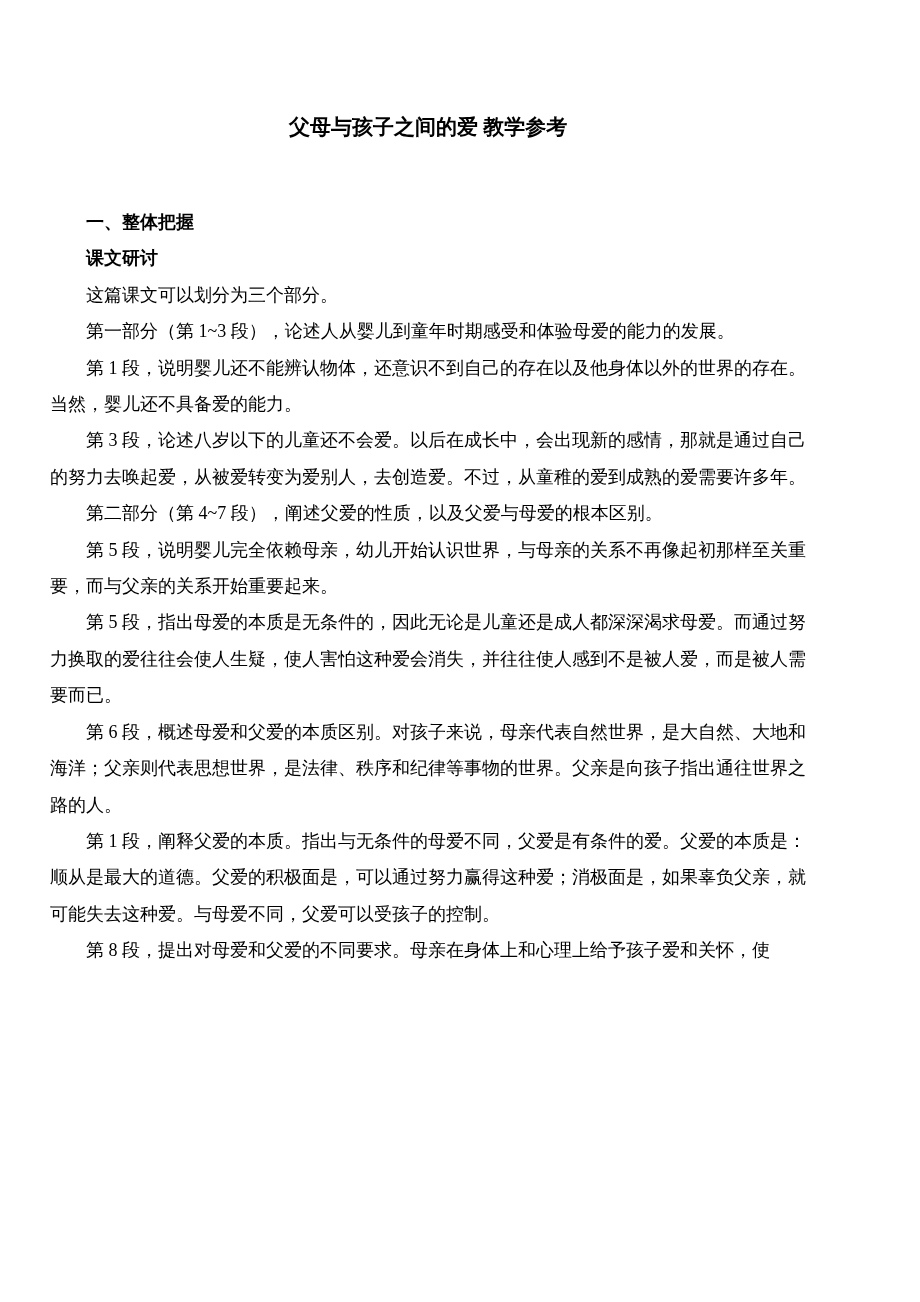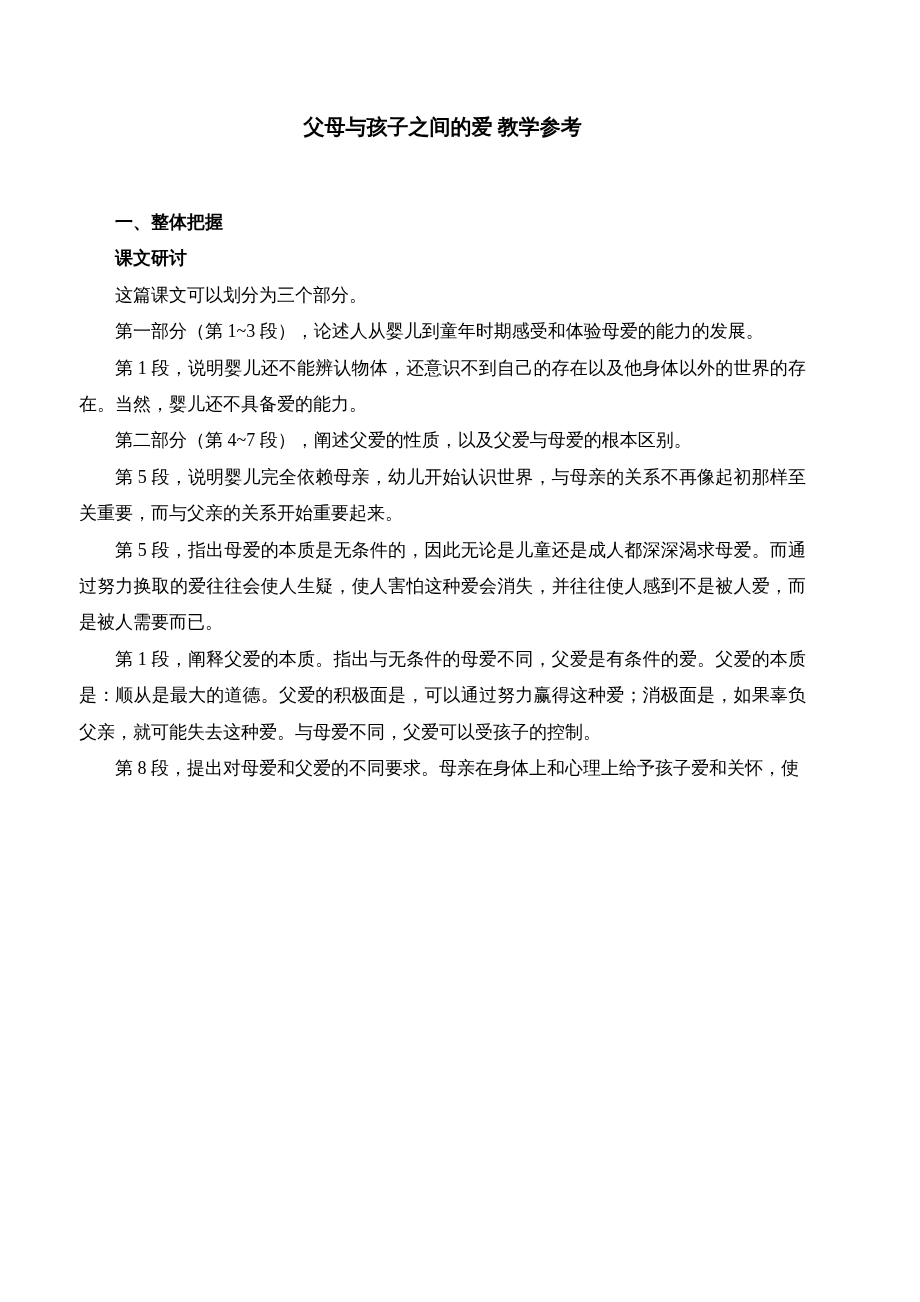--- a/index.html
+++ b/index.html
@@ -10,21 +10,21 @@
   body {
     width: 920px;
     height: 1302px;
     font-family: "Liberation Serif", "DejaVu Serif", serif;
     color: #000000;
   }
   .page {
     box-sizing: border-box;
     width: 920px;
     height: 1302px;
-    padding: 112px 114px 0 79px;
+    padding: 112px 114px 0 50px;
     overflow: hidden;
     background: #ffffff;
   }
   .doc-title {
     text-align: center;
     font-weight: bold;
     font-size: 21px;
     line-height: 30px;
     margin: 0 0 62px 0;
   }
@@ -44,18 +44,20 @@
 <body>
 
 <div class="page">
   <h1 class="doc-title">父母与孩子之间的爱 教学参考</h1>
 
   <p class="block heading">一、整体把握</p>
   <p class="block heading">课文研讨</p>
   <p class="block">这篇课文可以划分为三个部分。</p>
   <p class="block">第一部分（第 1~3 段），论述人从婴儿到童年时期感受和体验母爱的能力的发展。</p>
   <p class="block">第 1 段，说明婴儿还不能辨认物体，还意识不到自己的存在以及他身体以外的世界的存在。当然，婴儿还不具备爱的能力。</p>
+  <p class="block">第 3 段，论述八岁以下的儿童还不会爱。以后在成长中，会出现新的感情，那就是通过自己的努力去唤起爱，从被爱转变为爱别人，去创造爱。不过，从童稚的爱到成熟的爱需要许多年。</p>
   <p class="block">第二部分（第 4~7 段），阐述父爱的性质，以及父爱与母爱的根本区别。</p>
   <p class="block">第 5 段，说明婴儿完全依赖母亲，幼儿开始认识世界，与母亲的关系不再像起初那样至关重要，而与父亲的关系开始重要起来。</p>
   <p class="block">第 5 段，指出母爱的本质是无条件的，因此无论是儿童还是成人都深深渴求母爱。而通过努力换取的爱往往会使人生疑，使人害怕这种爱会消失，并往往使人感到不是被人爱，而是被人需要而已。</p>
+  <p class="block">第 6 段，概述母爱和父爱的本质区别。对孩子来说，母亲代表自然世界，是大自然、大地和海洋；父亲则代表思想世界，是法律、秩序和纪律等事物的世界。父亲是向孩子指出通往世界之路的人。</p>
   <p class="block">第 1 段，阐释父爱的本质。指出与无条件的母爱不同，父爱是有条件的爱。父爱的本质是：顺从是最大的道德。父爱的积极面是，可以通过努力赢得这种爱；消极面是，如果辜负父亲，就可能失去这种爱。与母爱不同，父爱可以受孩子的控制。</p>
   <p class="block">第 8 段，提出对母爱和父爱的不同要求。母亲在身体上和心理上给予孩子爱和关怀，使</p>
 </div>
 
 </body></html>

